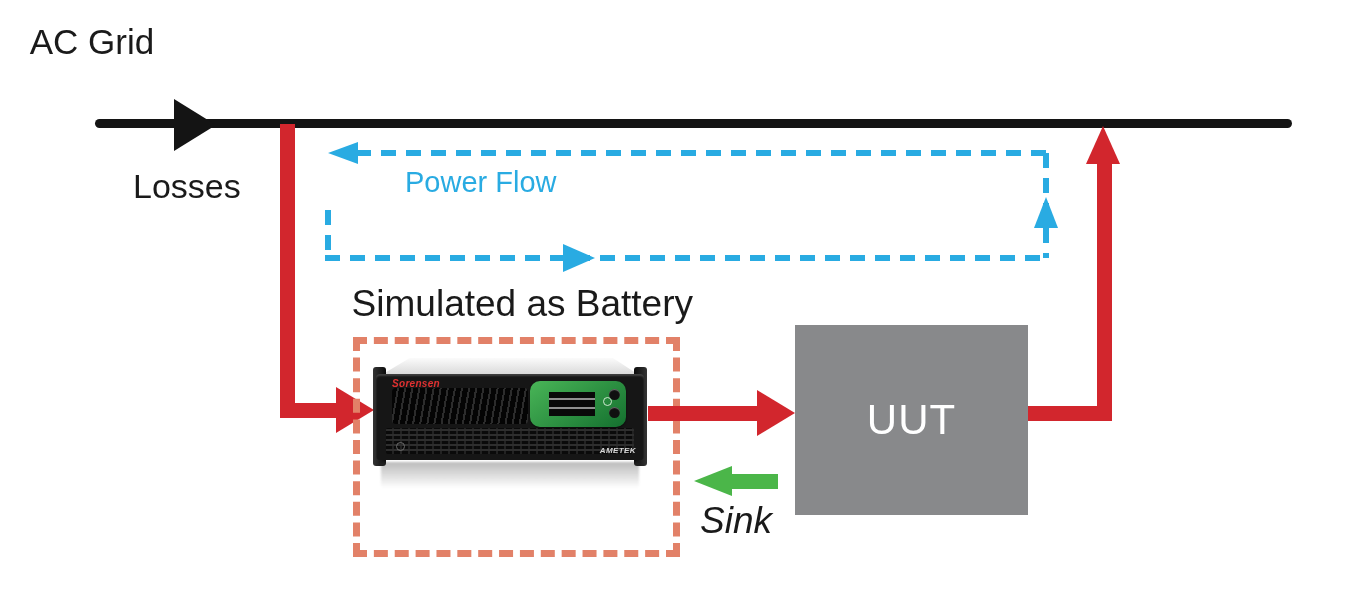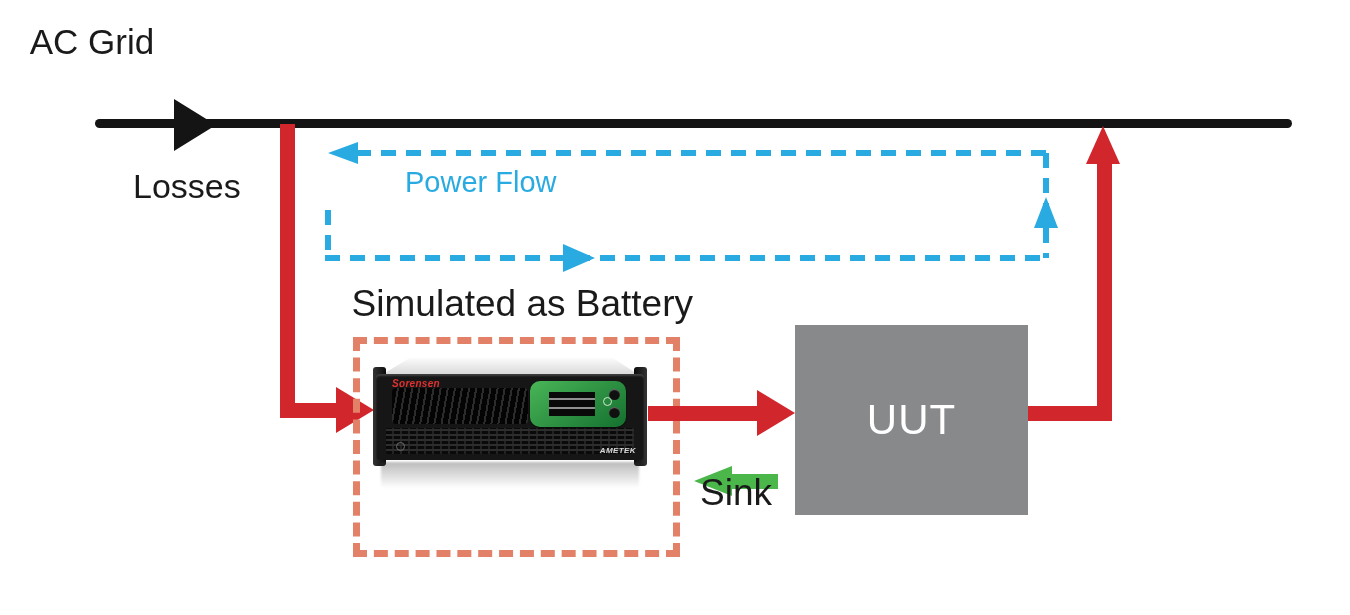--- a/index.html
+++ b/index.html
@@ -76,21 +76,21 @@
   .uut-label{color:#ffffff;font-size:42px;letter-spacing:1px;}
 
   
   .ret-h{left:1028px;top:406px;width:84px;height:15px;}
   .ret-v{left:1097px;top:160px;width:15px;height:261px;}
   .ret-head{left:1086px;top:126px;border-bottom:38px solid var(--power-red);border-left:17px solid transparent;border-right:17px solid transparent;}
 
   
   .sink-shaft{position:absolute;left:728px;top:474px;width:50px;height:15px;background:var(--sink-green);}
   .sink-head{left:694px;top:466px;border-right:38px solid var(--sink-green);border-top:15px solid transparent;border-bottom:15px solid transparent;}
-  .sink-label{left:700px;top:472px;font-size:37px;}
+  .sink-label{left:700px;top:500px;font-size:37px;font-style:italic;}
 </style>
 </head>
 <body>
 
 <div id="canvas">
 
   <div class="lbl ac-grid-label">AC Grid</div>
   <div class="grid-line"></div>
   <div class="tri grid-arrowhead"></div>
   <div class="lbl losses-label">Losses</div>

